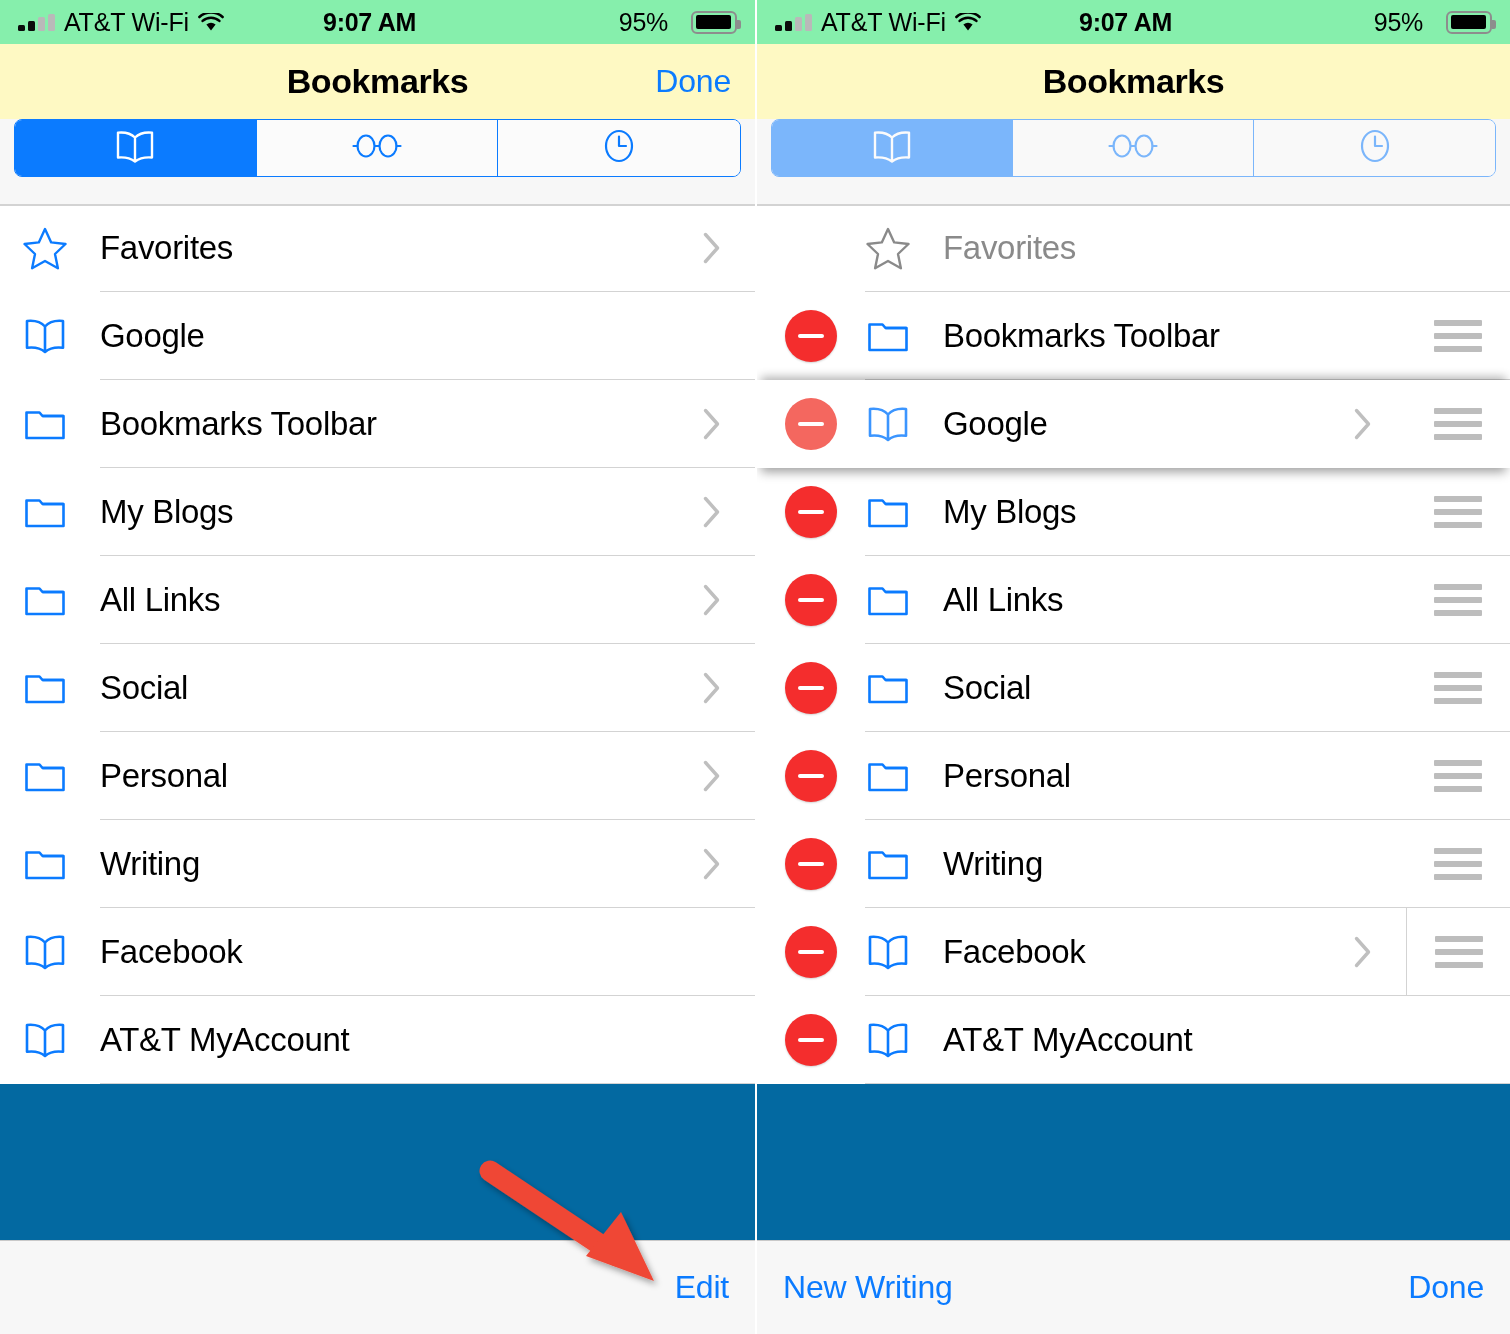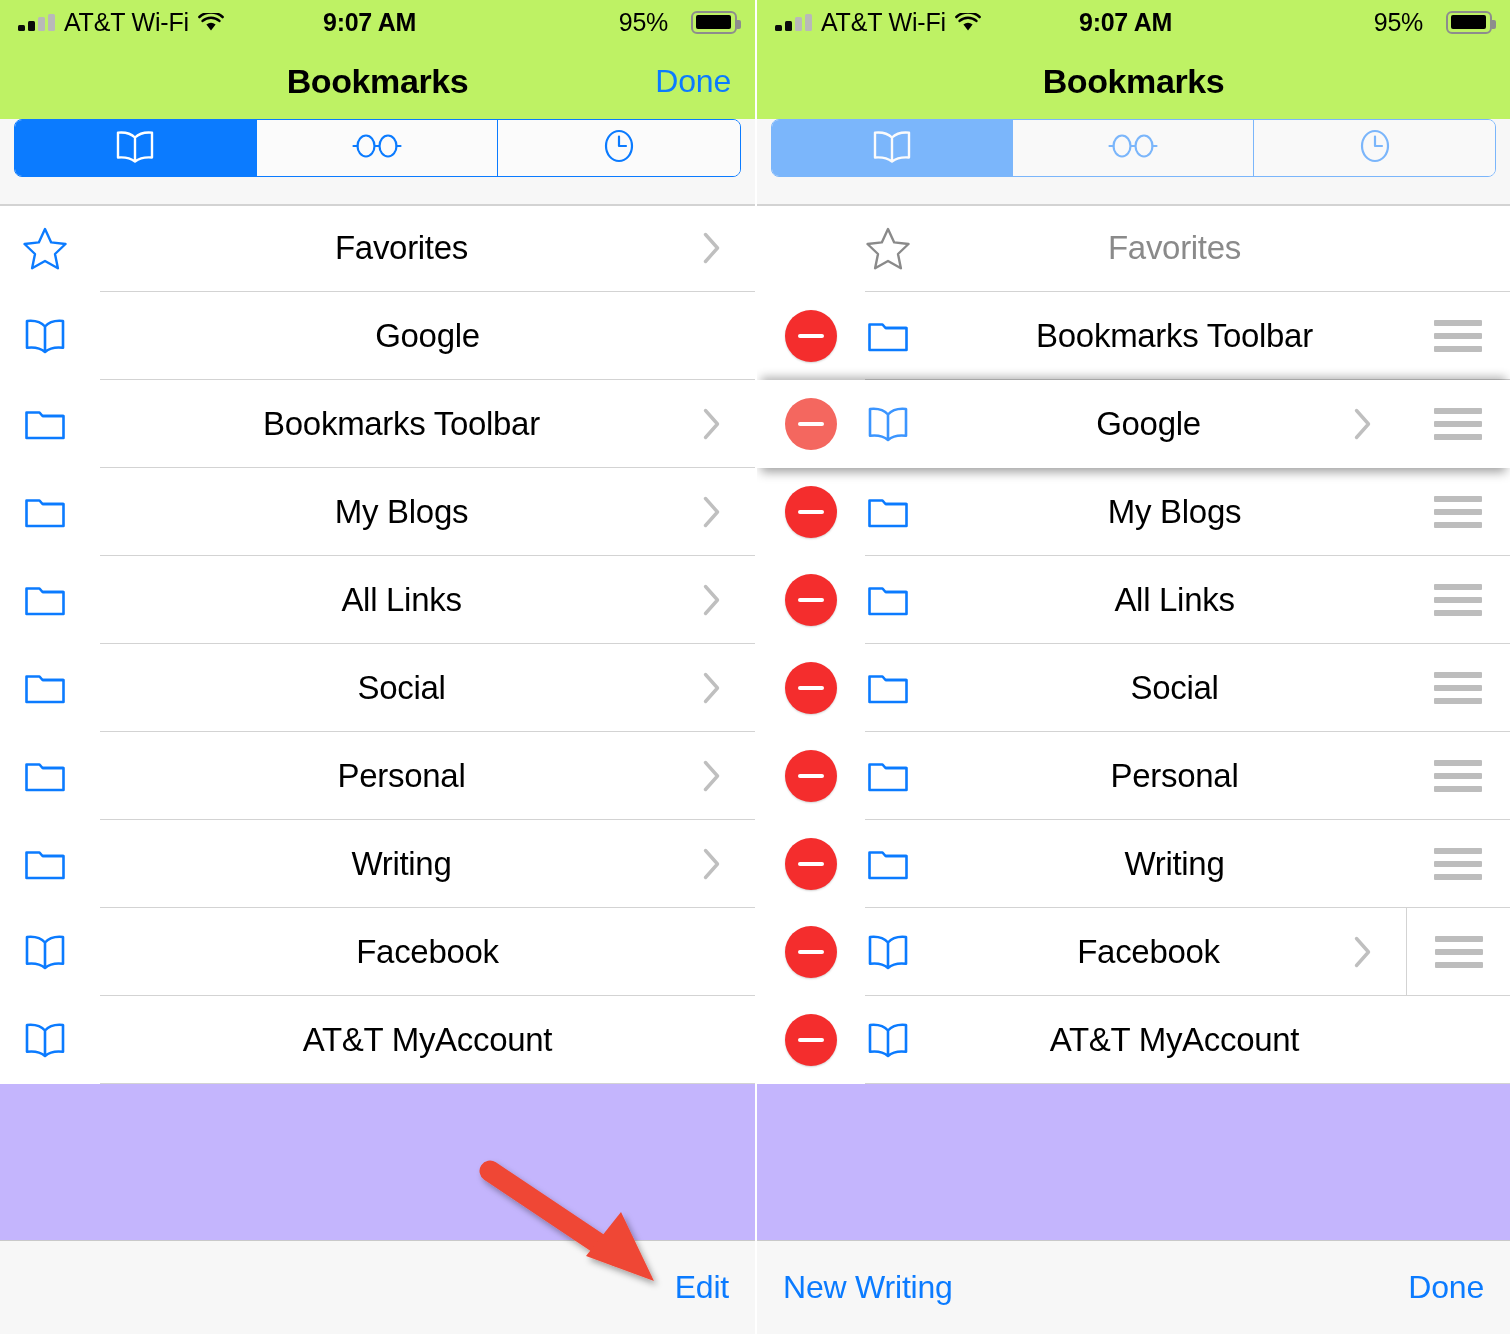--- a/index.html
+++ b/index.html
@@ -22,21 +22,21 @@
     display: flex;
     flex-direction: column;
     overflow: hidden;
   }
   .panel.right { border-left: 2px solid #ffffff; }
 
   
   .statusbar {
     height: 44px;
     flex: 0 0 44px;
-    background: #bef264;
+    background: #86efac;
     display: flex;
     align-items: center;
     padding: 0 18px;
     position: relative;
   }
   .sb-left { display: flex; align-items: center; gap: 9px; }
   .bars { display: flex; align-items: flex-end; gap: 3px; height: 17px; }
   .bars i { width: 7px; border-radius: 1.5px; background: #0b0b0b; display: block; }
   .bars i.b1 { height: 6px; }
   .bars i.b2 { height: 10px; }
@@ -60,21 +60,21 @@
   .batt::after {
     content: ""; position: absolute; right: -6px; top: 7px;
     width: 4px; height: 9px; background: #8d8d8d;
     border-radius: 0 2px 2px 0;
   }
   .batt i { display: block; height: 100%; background: #000; border-radius: 2px; }
 
   
   .navbar {
     flex: 0 0 75px;
-    background: #bef264;
+    background: #fef9c3;
     position: relative;
     display: flex; align-items: center;
     padding: 0 24px;
   }
   .nav-title {
     position: absolute; left: 0; right: 0; text-align: center;
     font-size: 34px; font-weight: bold; color: #000;
     letter-spacing: -0.4px;
   }
   .nav-done {
@@ -101,21 +101,21 @@
     flex: 1 1 33.33%;
     display: flex; align-items: center; justify-content: center;
     border-right: 1.6px solid #0b7bff;
     background: #fbfbfb;
   }
   .seg .segbtn:last-child { border-right: none; }
   .seg .segbtn.active { background: #0b7bff; }
   .panel.right .segwrap .seg { opacity: 0.52; }
 
   
-  .list { flex: 1 1 auto; background: #c4b5fd; position: relative; overflow: hidden; text-align: center; }
+  .list { flex: 1 1 auto; background: #0369a1; position: relative; overflow: hidden; }
   .row {
     position: relative;
     height: 88px;
     display: flex; align-items: center;
     background: #ffffff;
     padding-left: 22px;
   }
   .row .sep {
     position: absolute; left: 100px; right: 0; bottom: 0;
     height: 1.5px; background: #d3d3d3;

